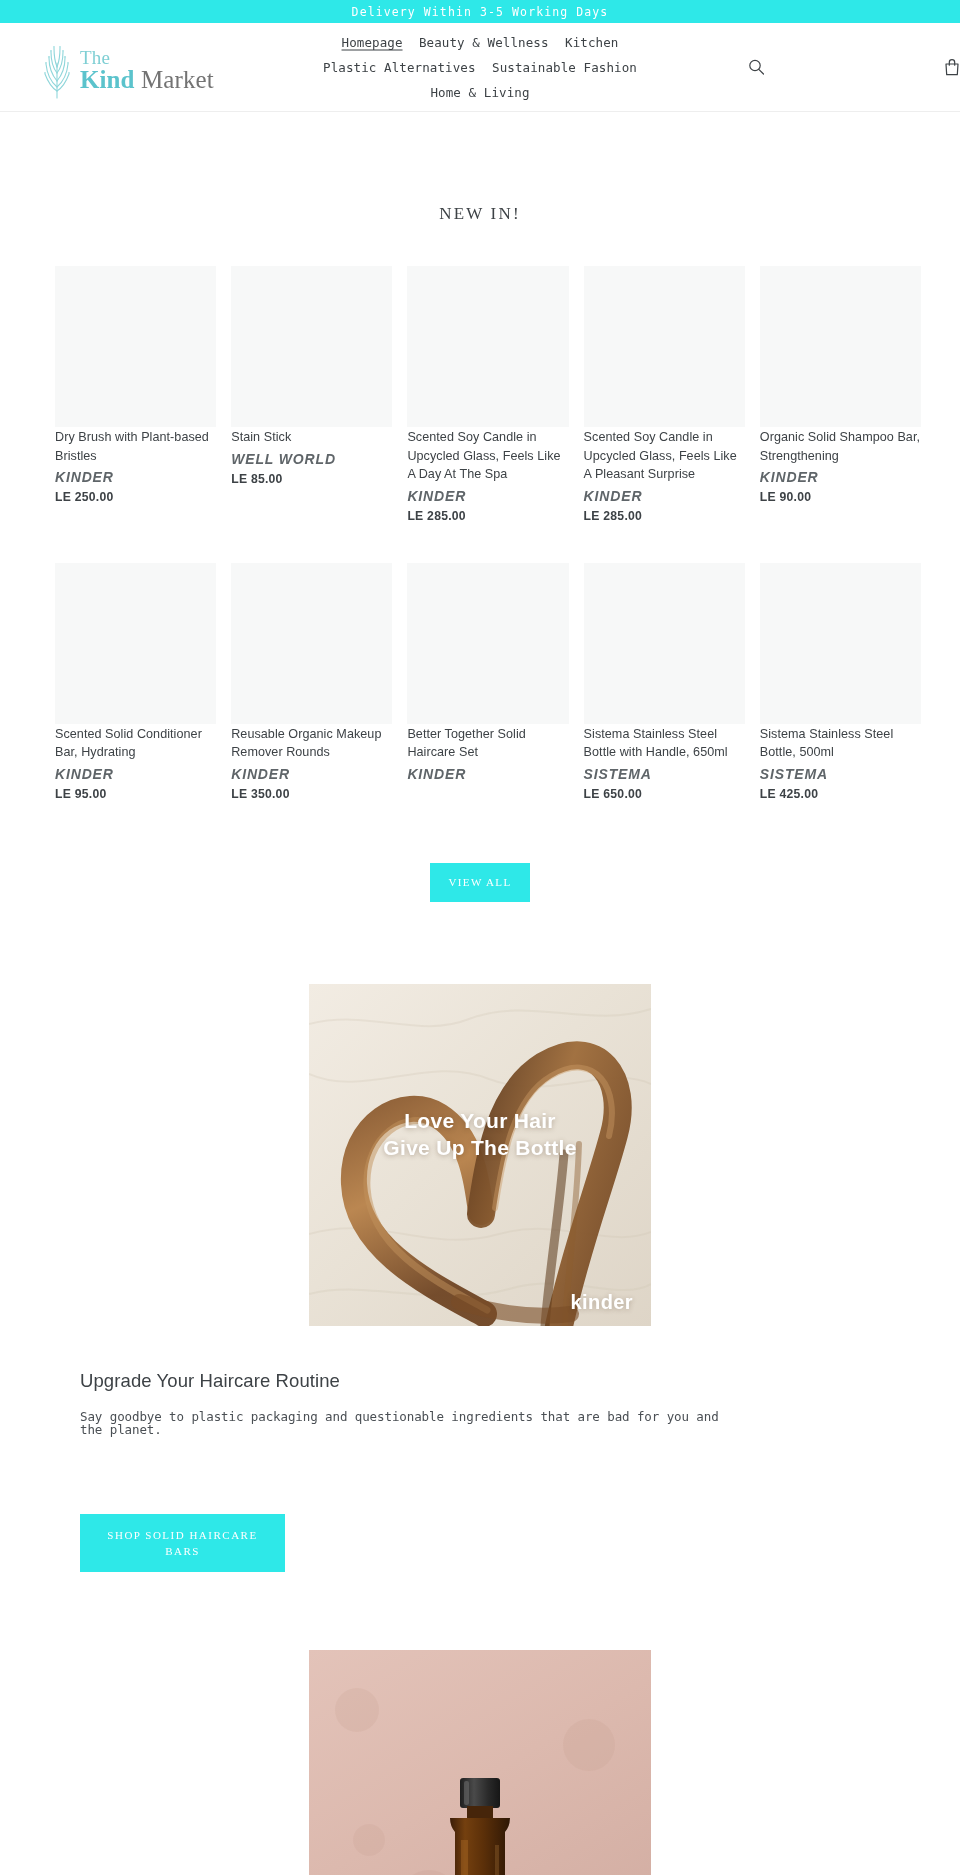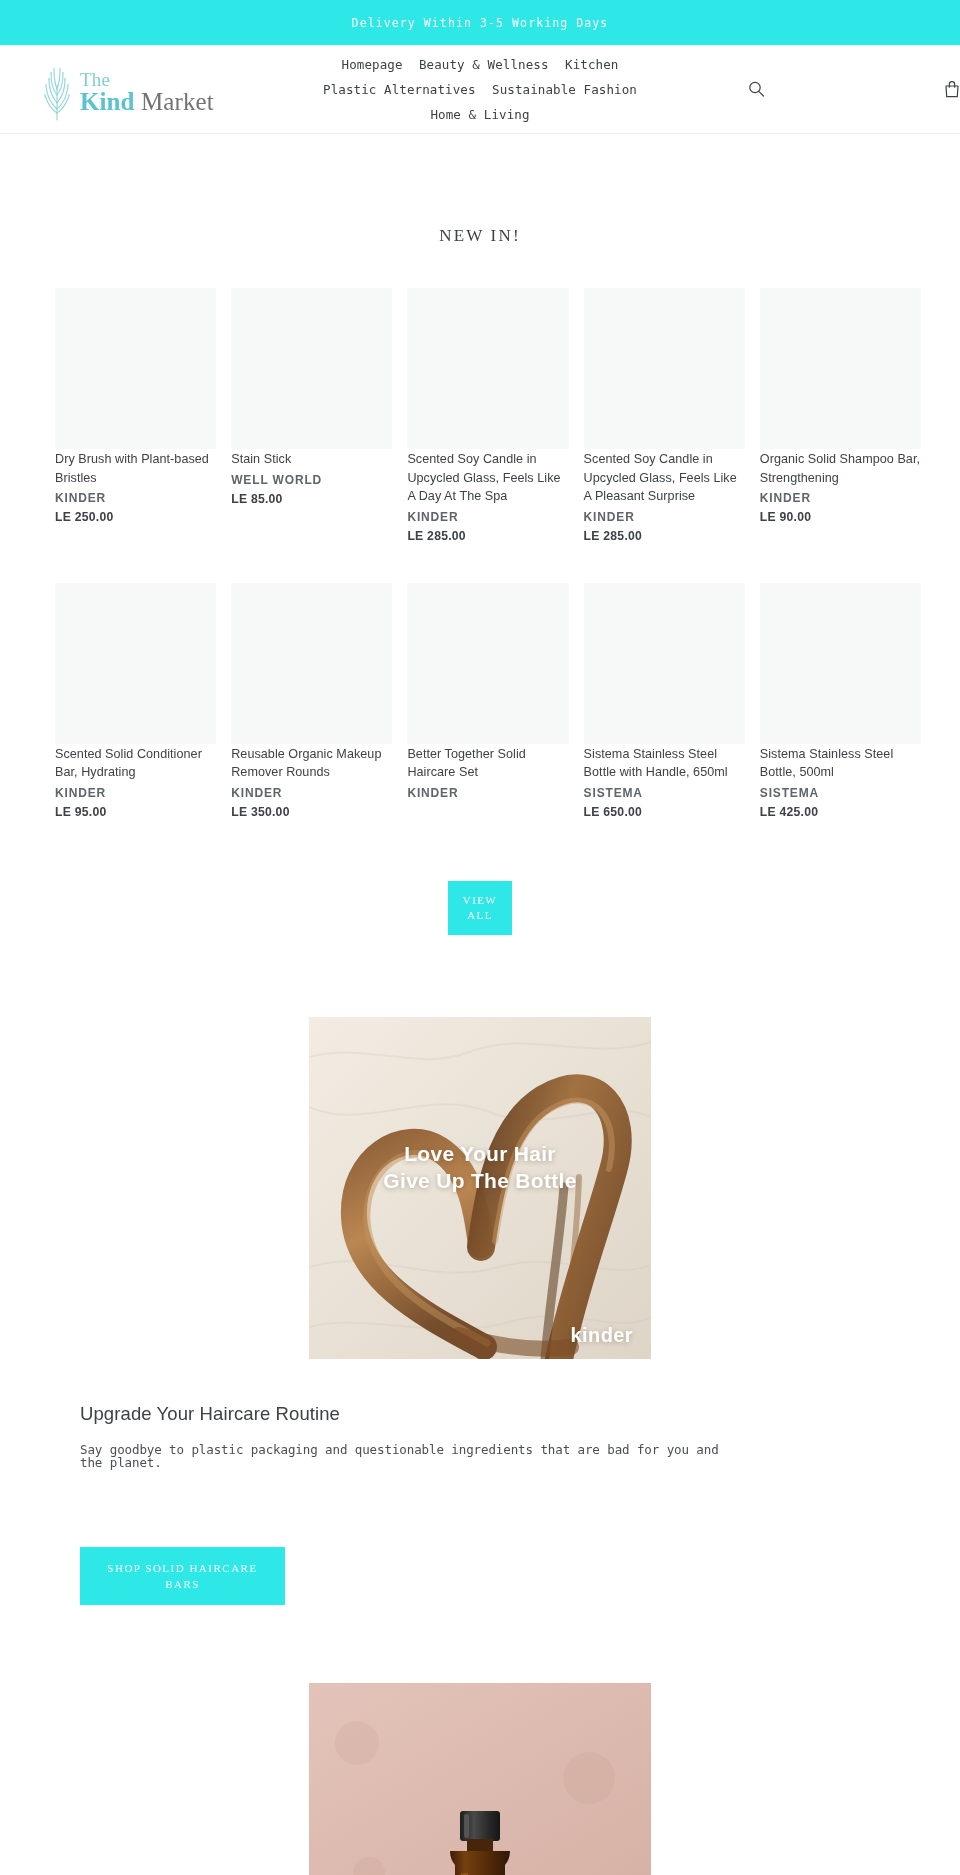--- a/index.html
+++ b/index.html
@@ -8,21 +8,21 @@
     width: 960px;
     background: #ffffff;
     font-family: "Liberation Sans", sans-serif;
     color: #3d4246;
     -webkit-font-smoothing: antialiased;
   }
   body { width: 960px; overflow-x: hidden; }
 
   
   .announce {
-    height: 45px;
+    height: 23px;
     background: #2ee8e8;
     display: flex;
     align-items: center;
     justify-content: center;
   }
   .announce-text {
     font-family: "DejaVu Sans Mono", monospace;
     font-size: 11.5px;
     letter-spacing: 1.1px;
     color: #ffffff;
@@ -70,21 +70,21 @@
     font-family: "DejaVu Sans Mono", monospace;
     font-size: 12.5px;
     letter-spacing: 0.1px;
     color: #3d4246;
     text-decoration: none;
     display: inline-block;
     margin: 0 6px;
     line-height: 25px;
     white-space: nowrap;
   }
-  .nav a.active { text-underline-offset: 3px; text-align: right; }
+  .nav a.active { text-decoration: underline; text-underline-offset: 3px; text-align: right; }
 
   .header-icon {
     position: absolute;
     top: 50%;
     transform: translateY(-50%);
     background: none;
     border: none;
     cursor: pointer;
     padding: 4px;
     line-height: 0;
@@ -121,39 +121,40 @@
     display: block;
   }
   .card-body { padding-top: 11px; }
   .card-title {
     font-size: 12.6px;
     line-height: 16.5px;
     color: #3d4246;
     letter-spacing: 0.05px;
   }
   .card-vendor {
-    font-size: 12px;
+    font-size: 14px;
     font-weight: 700;
     letter-spacing: 0.85px;
     color: #5f6569;
     margin-top: 5px;
+    font-style: italic;
   }
   .card-price {
     font-size: 12.2px;
     font-weight: 700;
     letter-spacing: 0.25px;
     color: #3d4246;
     margin-top: 5px;
   }
   .grid-row2 { margin-top: 40px; }
 
   
   .viewall-wrap { display: flex; justify-content: center; margin-top: 62px; }
   .btn-viewall {
-    width: 64px;
+    width: 100px;
     padding: 12px 6px;
     background: #2ee8e8;
     border: none;
     color: #ffffff;
     font-family: "Liberation Serif", serif;
     font-size: 11px;
     letter-spacing: 1.4px;
     line-height: 15px;
     cursor: pointer;
     text-align: center;

